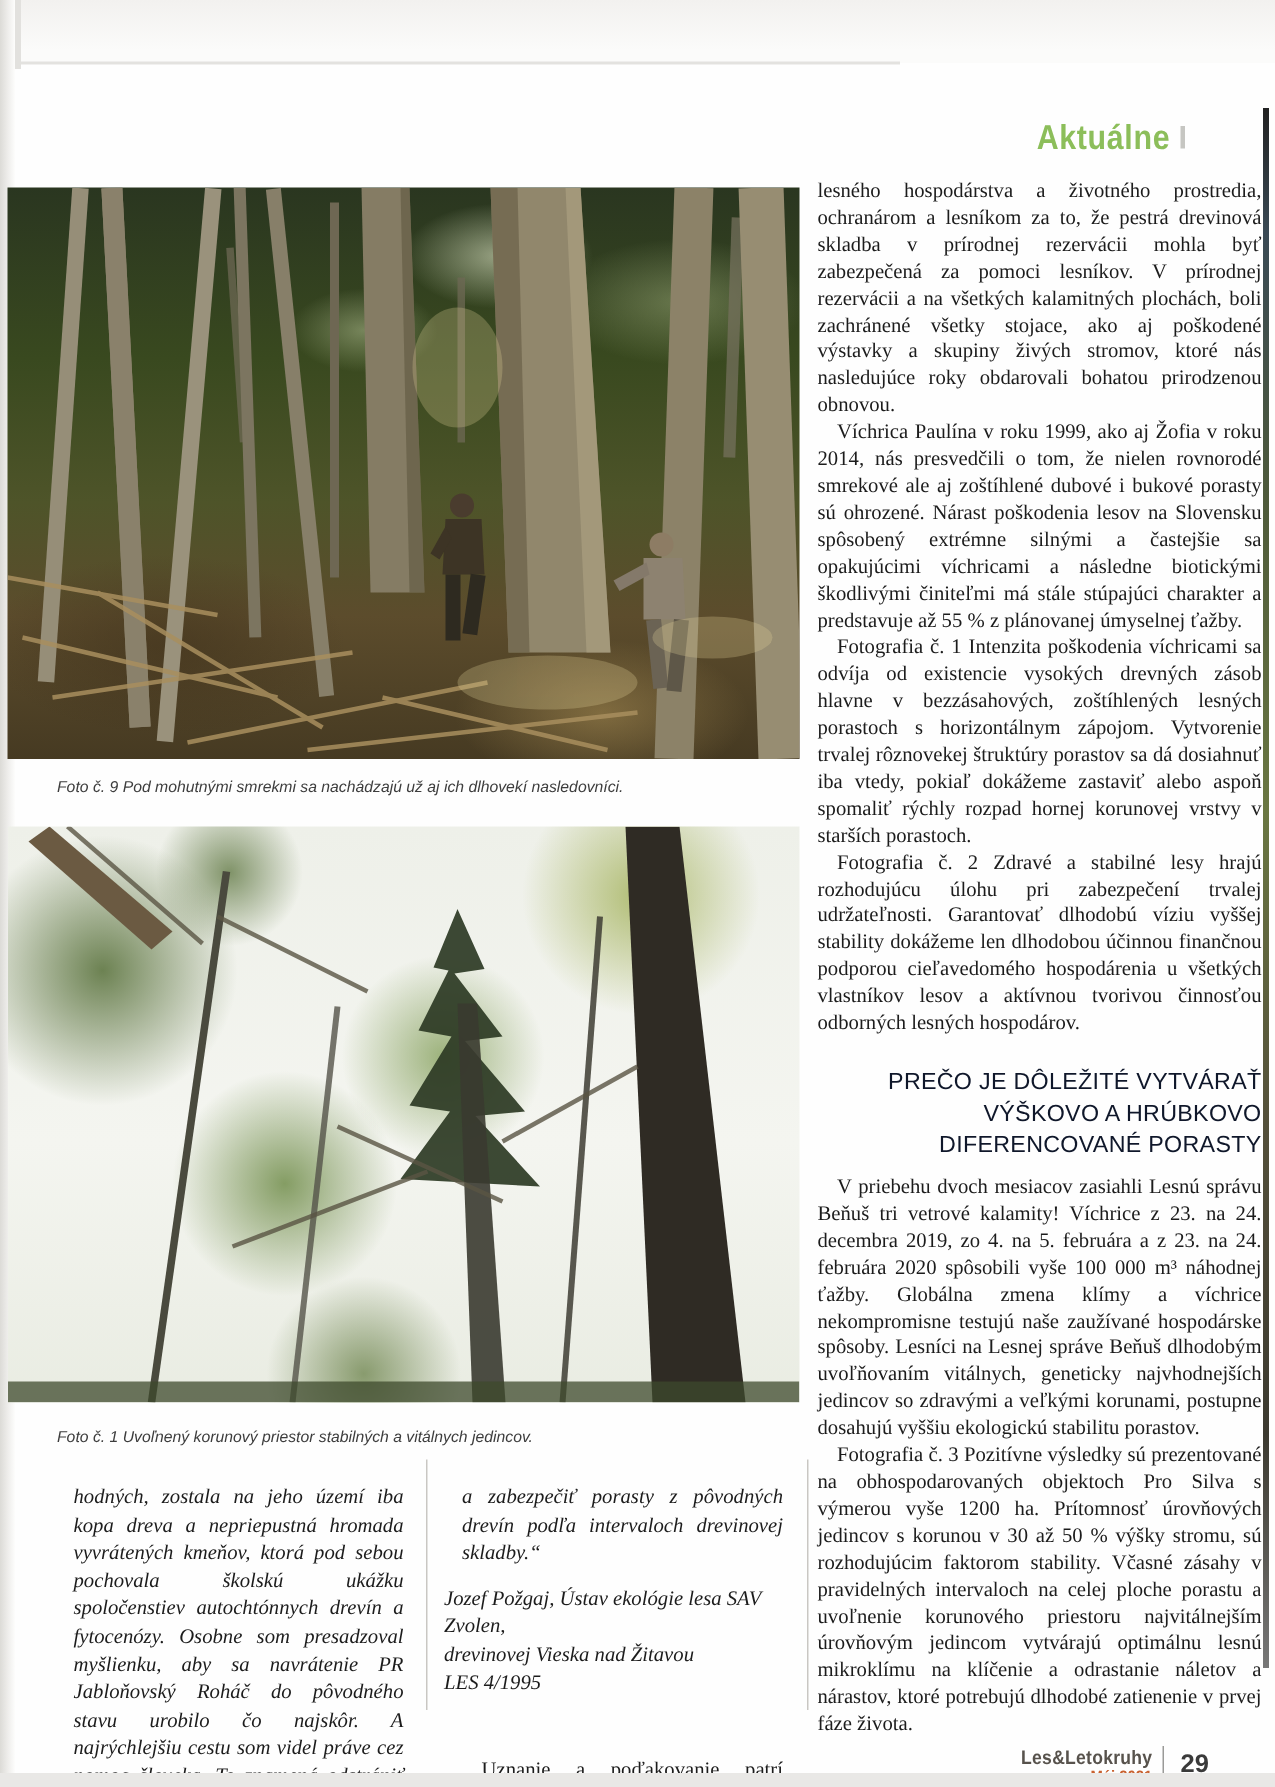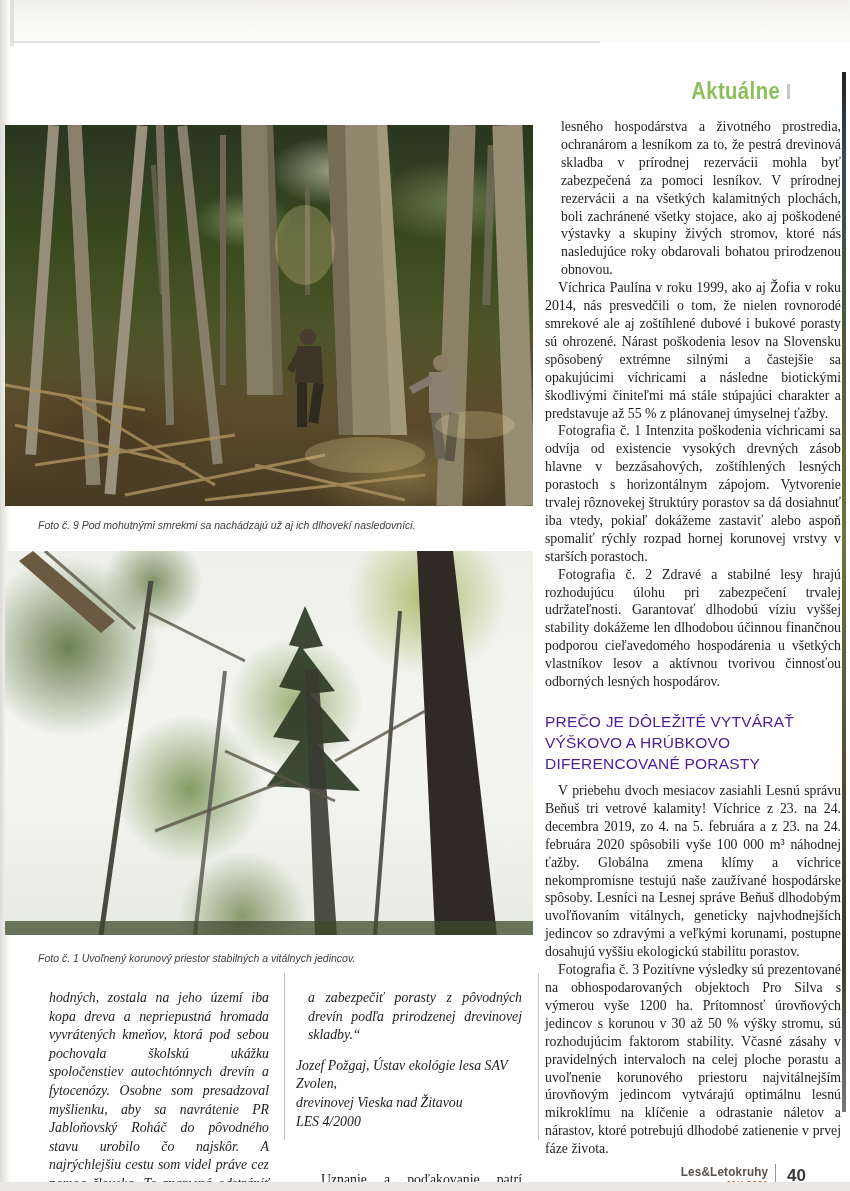--- a/index.html
+++ b/index.html
@@ -45,24 +45,24 @@
   .photo svg{position:absolute;left:0;top:0;width:100%;height:100%;display:block;}
   .caption{position:absolute;left:38px;width:480px;
     font-family:"Liberation Sans", sans-serif;font-style:italic;
     font-size:10.5px;color:#3d3d3d;}
   .caption1{top:519px;}
   .caption2{top:952px;}
   
   .right-col{position:absolute;left:545px;top:118px;width:296px;
     font-size:13.8px;line-height:17.9px;text-align:justify;hyphens:auto;}
   .para{margin:0;text-indent:13px;}
-  .para.no-indent{text-indent:0;margin-left:16px;}
+  .para.no-indent{text-indent:0;}
   .subhead{margin:20px 0 8px 0;font-family:"Liberation Sans", sans-serif;
-    font-weight:400;font-size:15.5px;line-height:21px;color:#4c1d95;
-    letter-spacing:.2px;text-align:left;}
+    font-weight:400;font-size:15.5px;line-height:21px;color:#0f172a;
+    letter-spacing:.2px;text-align:right;}
   
   .bcol{position:absolute;top:977px;font-size:13.8px;line-height:18.6px;}
   .bcol p{margin:12px;}
   .left-bcol{left:37px;width:244px;font-style:italic;text-align:justify;}
   .mid-bcol{left:296px;width:238px;}
   .mid-italic{font-style:italic;text-align:justify;}
   .attrib{font-style:italic;text-align:left;}
   .ack{margin-top:40px !important;text-align:justify;text-indent:13px;}
   .vdivider{position:absolute;top:973px;width:1px;height:167px;background:#c9c7c3;}
   .d1{left:284px;}
@@ -176,25 +176,25 @@
   </figure>
   <div class="caption caption2">Foto č. 1 Uvoľnený korunový priestor stabilných a vitálnych jedincov.</div>
 
   <div class="bcol left-bcol">
     <p>hodných, zostala na jeho území iba kopa dreva a nepriepustná hromada vyvrátených kmeňov, ktorá pod sebou pochovala školskú ukážku spoločenstiev autochtónnych drevín a fytocenózy. Osobne som presadzoval myšlienku, aby sa navrátenie PR Jabloňovský Roháč do pôvodného stavu urobilo čo najskôr. A najrýchlejšiu cestu som videl práve cez pomoc človeka. To znamená odstrániť drevnú hmotu</p>
   </div>
 
   <div class="vdivider d1"></div>
 
   <div class="bcol mid-bcol">
-    <p class="mid-italic">a zabezpečiť porasty z pôvodných drevín podľa prirodzenej drevinovej skladby.“</p>
+    <p class="mid-italic">a zabezpečiť porasty z pôvodných drevín podľa intervaloch drevinovej skladby.“</p>
     <div class="attrib">
       <div>Jozef Požgaj, Ústav ekológie lesa SAV Zvolen,</div>
       <div>drevinovej Vieska nad Žitavou</div>
-      <div>LES 4/2000</div>
+      <div>LES 4/1995</div>
     </div>
     <p class="ack">Uznanie a poďakovanie patrí všetkým lesného pracovníkom, pracovníkom štátnej správy</p>
   </div>
 
   <div class="vdivider d2"></div>
 
   <div class="right-col">
     <p class="para no-indent">lesného hospodárstva a životného prostredia, ochranárom a lesníkom za to, že pestrá drevinová skladba v prírodnej rezervácii mohla byť zabezpečená za pomoci lesníkov. V prírodnej rezervácii a na všetkých kalamitných plochách, boli zachránené všetky stojace, ako aj poškodené výstavky a skupiny živých stromov, ktoré nás nasledujúce roky obdarovali bohatou prirodzenou obnovou.</p>
     <p class="para">Víchrica Paulína v roku 1999, ako aj Žofia v roku 2014, nás presvedčili o tom, že nielen rovnorodé smrekové ale aj zoštíhlené dubové i bukové porasty sú ohrozené. Nárast poškodenia lesov na Slovensku spôsobený extrémne silnými a častejšie sa opakujúcimi víchricami a následne biotickými škodlivými činiteľmi má stále stúpajúci charakter a predstavuje až 55 % z plánovanej úmyselnej ťažby.</p>
     <p class="para">Fotografia č. 1 Intenzita poškodenia víchricami sa odvíja od existencie vysokých drevných zásob hlavne v bezzásahových, zoštíhlených lesných porastoch s horizontálnym zápojom. Vytvorenie trvalej rôznovekej štruktúry porastov sa dá dosiahnuť iba vtedy, pokiaľ dokážeme zastaviť alebo aspoň spomaliť rýchly rozpad hornej korunovej vrstvy v starších porastoch.</p>
@@ -203,16 +203,16 @@
     <p class="para">V priebehu dvoch mesiacov zasiahli Lesnú správu Beňuš tri vetrové kalamity! Víchrice z 23. na 24. decembra 2019, zo 4. na 5. februára a z 23. na 24. februára 2020 spôsobili vyše 100 000 m³ náhodnej ťažby. Globálna zmena klímy a víchrice nekompromisne testujú naše zaužívané hospodárske spôsoby. Lesníci na Lesnej správe Beňuš dlhodobým uvoľňovaním vitálnych, geneticky najvhodnejších jedincov so zdravými a veľkými korunami, postupne dosahujú vyššiu ekologickú stabilitu porastov.</p>
     <p class="para">Fotografia č. 3 Pozitívne výsledky sú prezentované na obhospodarovaných objektoch Pro Silva s výmerou vyše 1200 ha. Prítomnosť úrovňových jedincov s korunou v 30 až 50 % výšky stromu, sú rozhodujúcim faktorom stability. Včasné zásahy v pravidelných intervaloch na celej ploche porastu a uvoľnenie korunového priestoru najvitálnejším úrovňovým jedincom vytvárajú optimálnu lesnú mikroklímu na klíčenie a odrastanie náletov a nárastov, ktoré potrebujú dlhodobé zatienenie v prvej fáze života.</p>
   </div>
 
   <div class="footer">
     <div class="footer-brand">
       <div class="brand-name">Les&amp;Letokruhy</div>
       <div class="brand-issue">Máj 2021</div>
     </div>
     <div class="footer-divider"></div>
-    <div class="page-number">40</div>
+    <div class="page-number">29</div>
   </div>
 
 </div>
 
 </body></html>

